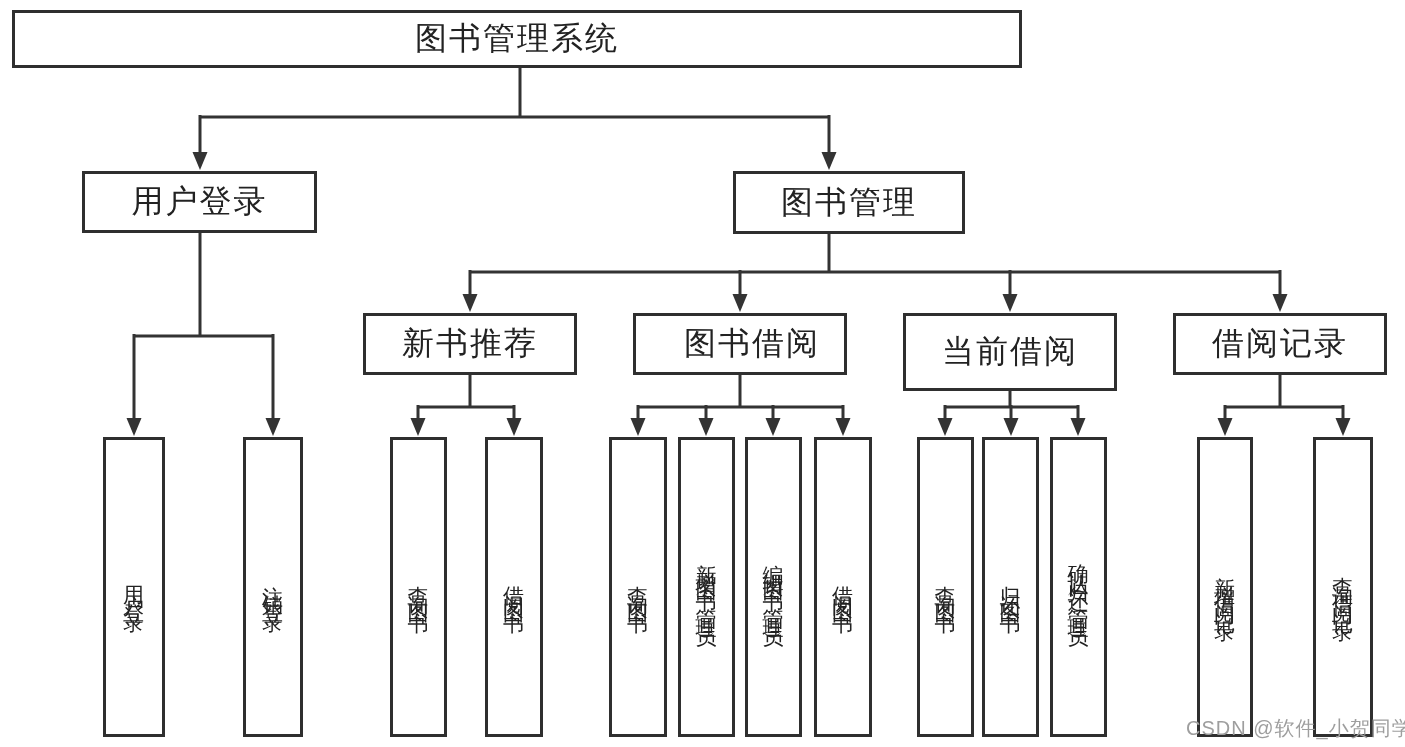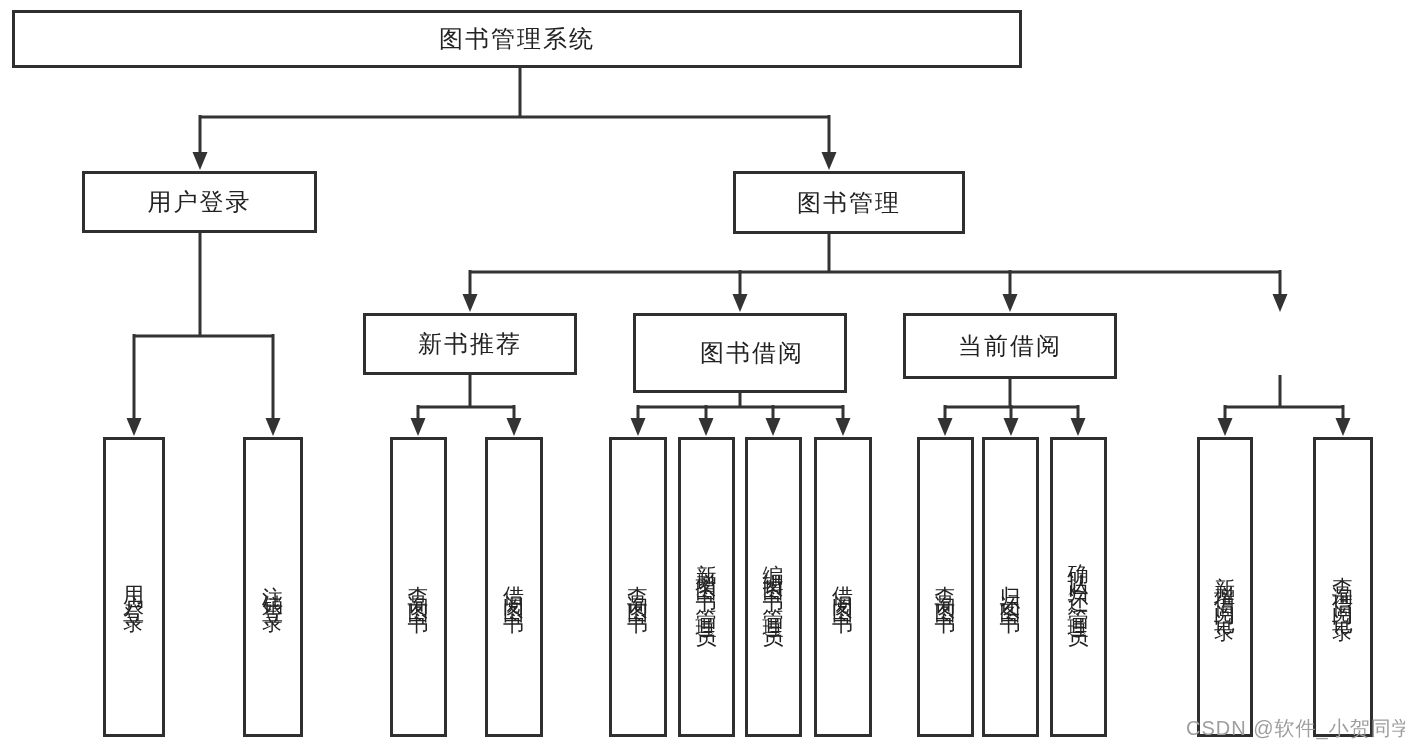--- a/index.html
+++ b/index.html
@@ -16,21 +16,21 @@
   .node {
     position: absolute;
     box-sizing: border-box;
     background: #ffffff;
     border: 3px solid #2f2f2f;
     display: flex;
     align-items: center;
     justify-content: center;
     text-align: center;
   }
-  .h-label { font-size: 24px; letter-spacing: 2px; white-space: nowrap; }
+  .h-label { font-size: 32px; letter-spacing: 2px; white-space: nowrap; }
   .leaf .v-label {
     writing-mode: vertical-rl;
     text-orientation: mixed;
     font-size: 21px;
     letter-spacing: 9px;
     line-height: 1;
     white-space: nowrap;
   }
   .watermark {
     position: absolute;
@@ -120,25 +120,28 @@
   <div class="node" style="left:82px; top:171px; width:235px; height:62px;">
     <span class="h-label">用户登录</span>
   </div>
   <div class="node" style="left:713px; top:171px; width:232px; height:63px;margin-left:20px;">
     <span class="h-label">图书管理</span>
   </div>
 
   <div class="node" style="left:363px; top:313px; width:214px; height:62px;align-items:center;">
     <span class="h-label">新书推荐</span>
   </div>
-  <div class="node" style="left:633px; top:313px; width:214px; height:80px;padding-left:24px;">
+  <div class="node" style="left:633px; top:313px; width:214px; height:62px;padding-left:24px;">
     <span class="h-label">图书借阅</span>
   </div>
-  <div class="node" style="left:903px; top:313px; width:214px; height:66px;">
+  <div class="node" style="left:903px; top:313px; width:214px; height:78px;">
     <span class="h-label">当前借阅</span>
+  </div>
+  <div class="node" style="left:1173px; top:313px; width:214px; height:62px;">
+    <span class="h-label">借阅记录</span>
   </div>
 
   <div class="node leaf" style="left:103px; top:437px; width:62px; height:300px;">
     <span class="v-label">用户登录</span>
   </div>
   <div class="node leaf" style="left:243px; top:437px; width:60px; height:300px;">
     <span class="v-label">注销登录</span>
   </div>
 
   <div class="node leaf" style="left:390px; top:437px; width:57px; height:300px;">

